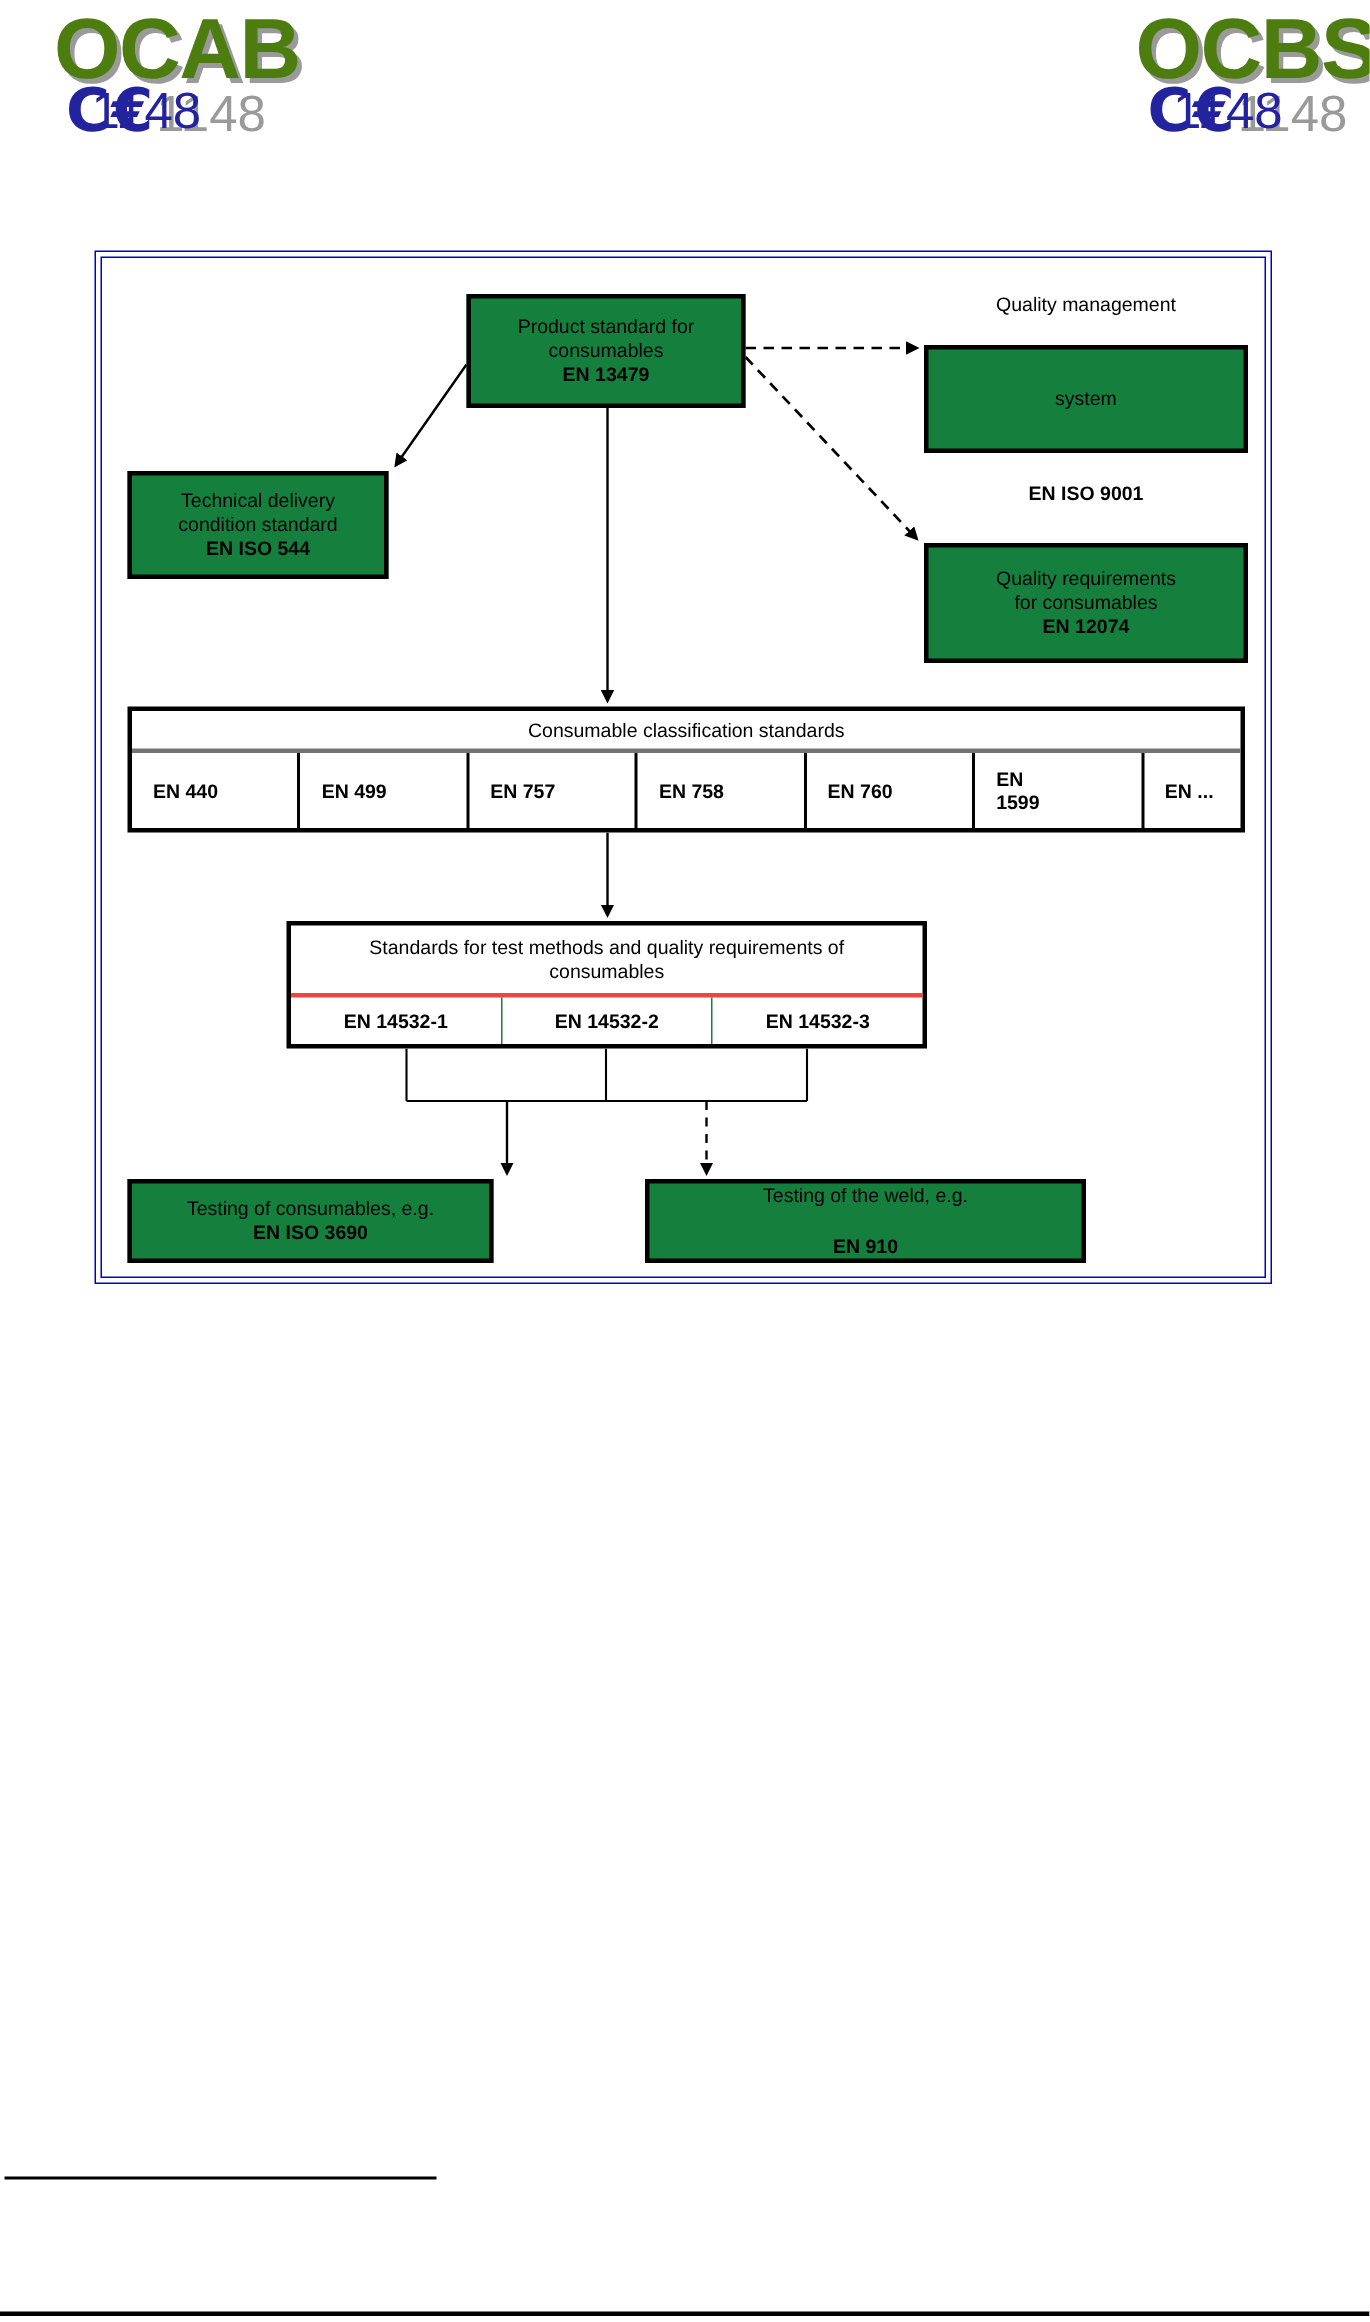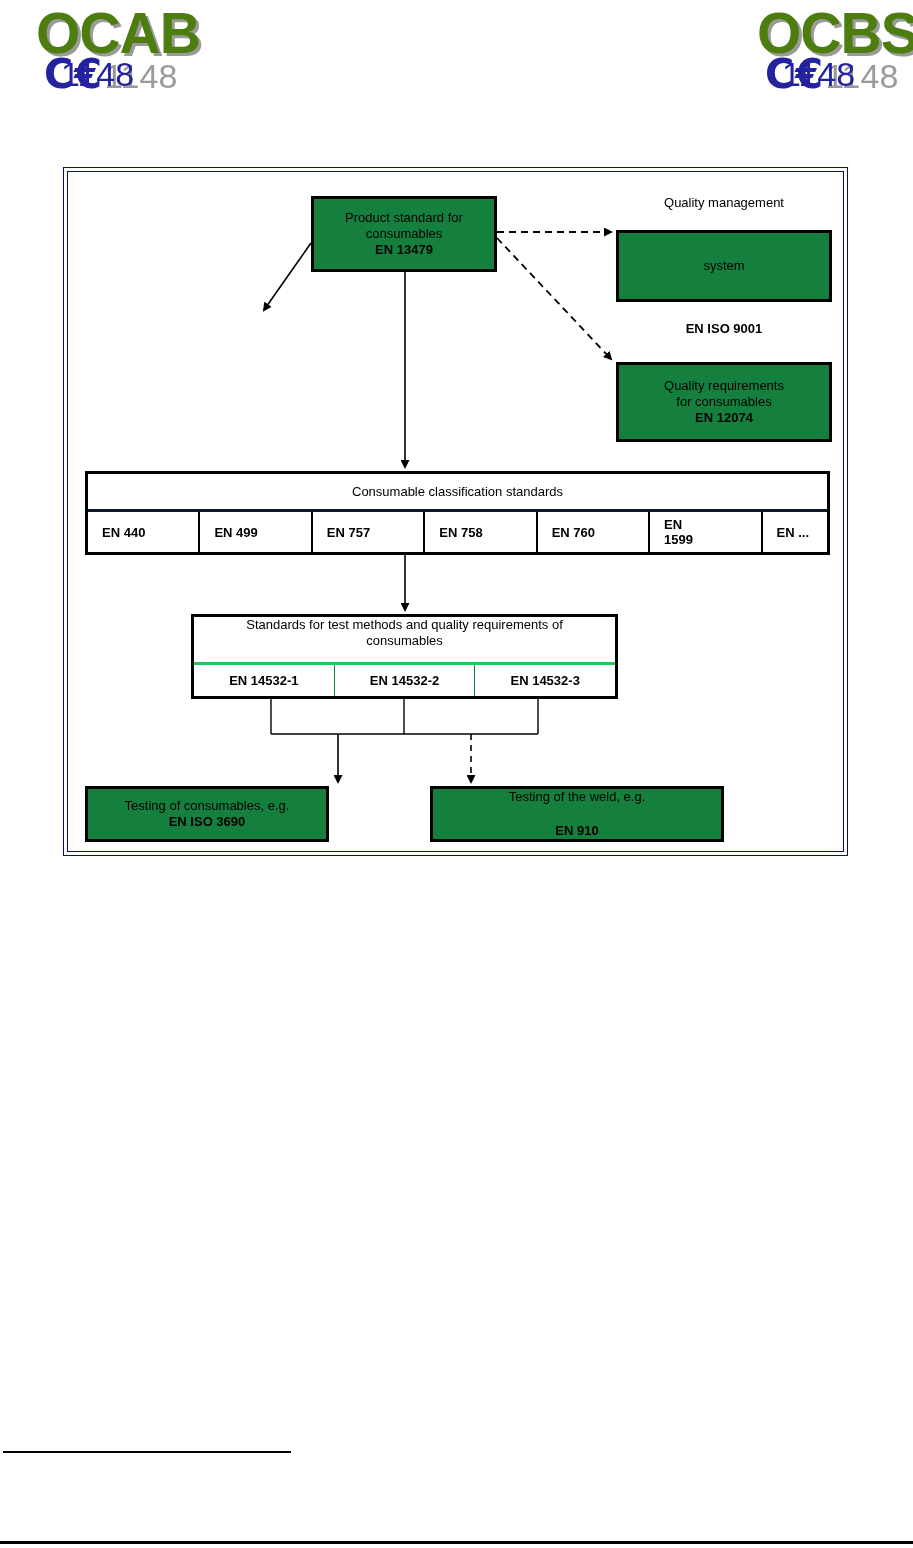--- a/index.html
+++ b/index.html
@@ -121,26 +121,26 @@
     width: 745px;
     height: 84px;
     border: 3px solid #000000;
     background: #fff;
     box-sizing: border-box;
     z-index: 3;
     display: flex;
     flex-direction: column;
   }
   #box-class .class-head {
-    height: 38px;
+    height: 28px;
     display: flex;
     align-items: center;
     justify-content: center;
     font-size: 13px;
-    border-bottom: 3px solid #0f172a;
+    border-bottom: 3px solid #737373;
     box-sizing: border-box;
   }
   #box-class .class-row {
     flex: 1;
     display: flex;
     gap: 46px;
   }
   #box-class .class-cell {
     flex: 1;
     display: flex;
@@ -163,27 +163,27 @@
     border: 3px solid #000000;
     background: #fff;
     box-sizing: border-box;
     z-index: 3;
     display: flex;
     flex-direction: column;
   }
   #box-test .test-head {
     height: 48px;
     display: flex;
-    align-items: flex-start;
+    align-items: center;
     justify-content: center;
     text-align: center;
     font-size: 13px;
     line-height: 16px;
     padding: 0 24px;
-    border-bottom: 3px solid #22c55e;
+    border-bottom: 3px solid #ef4444;
     box-sizing: border-box;
   }
   #box-test .test-row { flex: 1; display: flex; }
   #box-test .test-cell {
     flex: 1;
     display: flex;
     align-items: center;
     justify-content: center;
     font-size: 13px;
     font-weight: bold;
@@ -270,20 +270,25 @@
 
     <line x1="407" y1="566" x2="407" y2="614" stroke="#000" stroke-width="1.6" stroke-dasharray="6,5" marker-end="url(#ah)"></line>
   </svg>
 
   <div class="dbox" id="box-product">
     <span class="ttl">Product standard for</span>
     <span class="ttl">consumables</span>
     <span class="std">EN 13479</span>
   </div>
 
+  <div class="dbox" id="box-tech">
+    <span class="ttl">Technical delivery</span>
+    <span class="ttl">condition standard</span>
+    <span class="std">EN ISO 544</span>
+  </div>
 
   <div class="dbox" id="box-qms">
     <span class="ttl">Quality management</span>
     <span class="ttl">system</span>
     <span class="std">EN ISO 9001</span>
   </div>
 
   <div class="dbox" id="box-qreq">
     <span class="ttl">Quality requirements</span>
     <span class="ttl">for consumables</span>

